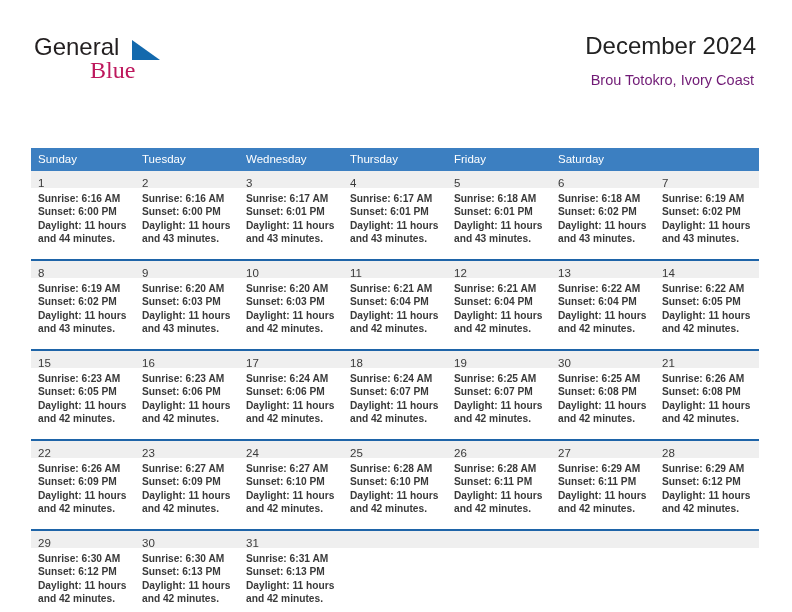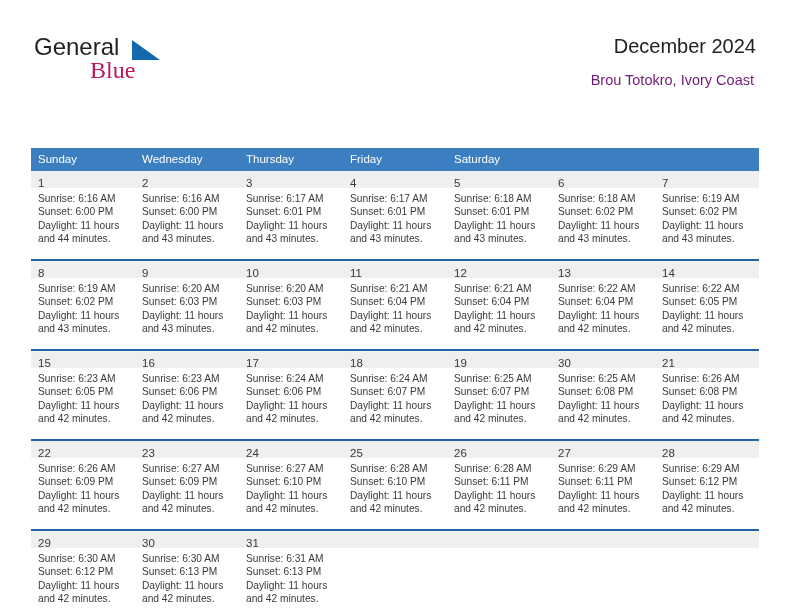--- a/index.html
+++ b/index.html
@@ -62,21 +62,21 @@
     border-left: 28px solid #1369ad;
     border-top: 20px solid transparent;
   }
   .title-block {
     position: absolute;
     right: 36px;
     top: 28px;
     text-align: right;
   }
   .cal-title {
-    font-size: 20px;
+    font-size: 24px;
     line-height: 36px;
     color: #222222;
     font-weight: normal;
     margin: 0;
     font-family: "Liberation Sans", sans-serif;
     text-align: right;
   }
   .cal-subtitle {
     font-size: 14.5px;
     line-height: 20px;
@@ -127,20 +127,21 @@
     box-sizing: border-box;
   }
   .daynum {
     font-size: 11.5px;
     line-height: 13px;
     color: #3a3a3a;
     font-family: "Liberation Sans", sans-serif;
   }
   .cell-body {
     padding: 4px 6px 0 7px;
+    font-weight: bold;
   }
   .cell-line {
     font-size: 10.2px;
     line-height: 13.4px;
     color: #3a3a3a;
     white-space: nowrap;
     font-family: "Liberation Sans", sans-serif;
   }
   .bottom-rule {
     width: 728px;
@@ -164,20 +165,21 @@
     <div class="title-block">
       <h1 class="cal-title">December 2024</h1>
       <div class="cal-subtitle">Brou Totokro, Ivory Coast</div>
     </div>
 
   </div>
 
   <div class="calendar">
     <div class="dow-row" id="dow-row">
         <div class="dow-cell">Sunday</div>
+        <div class="dow-cell">Tuesday</div>
         <div class="dow-cell">Wednesday</div>
         <div class="dow-cell">Thursday</div>
         <div class="dow-cell">Friday</div>
         <div class="dow-cell">Saturday</div>
       </div>
     <div id="weeks-container">
         <div class="week-row first">
           <div class="day-cell">
             <div class="daynum-band"><span class="daynum">1</span></div>
             <div class="cell-body">

